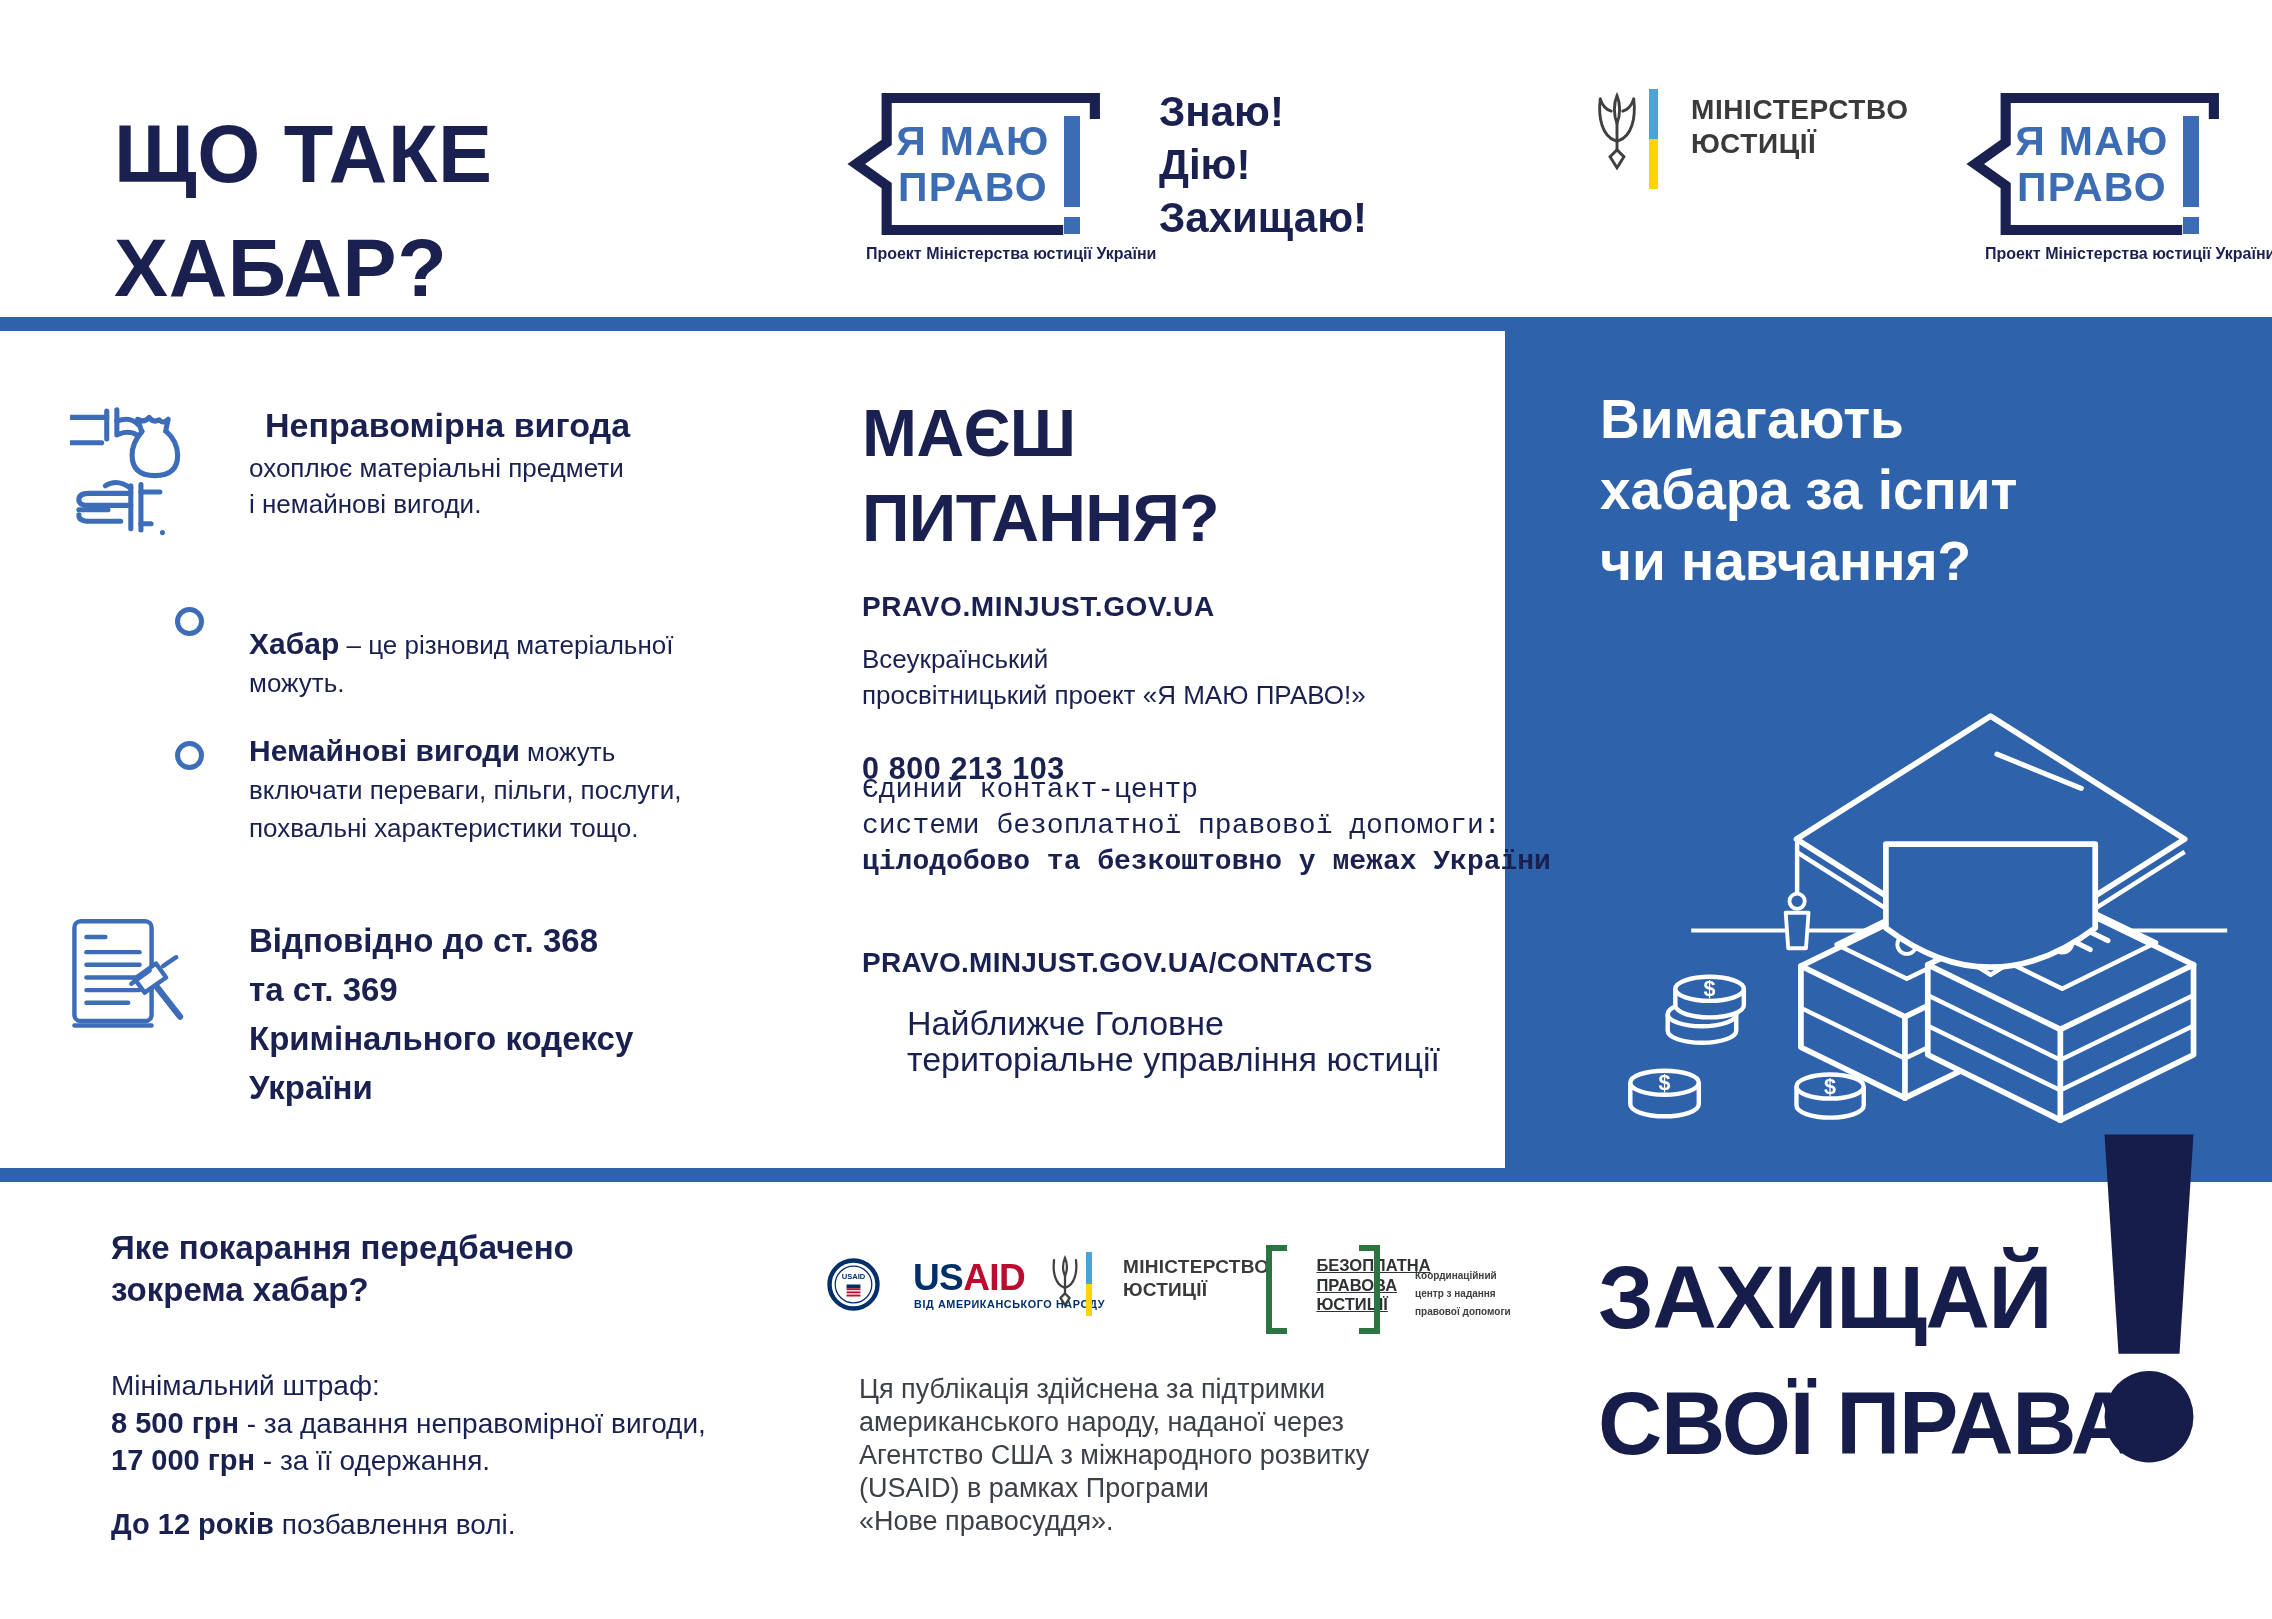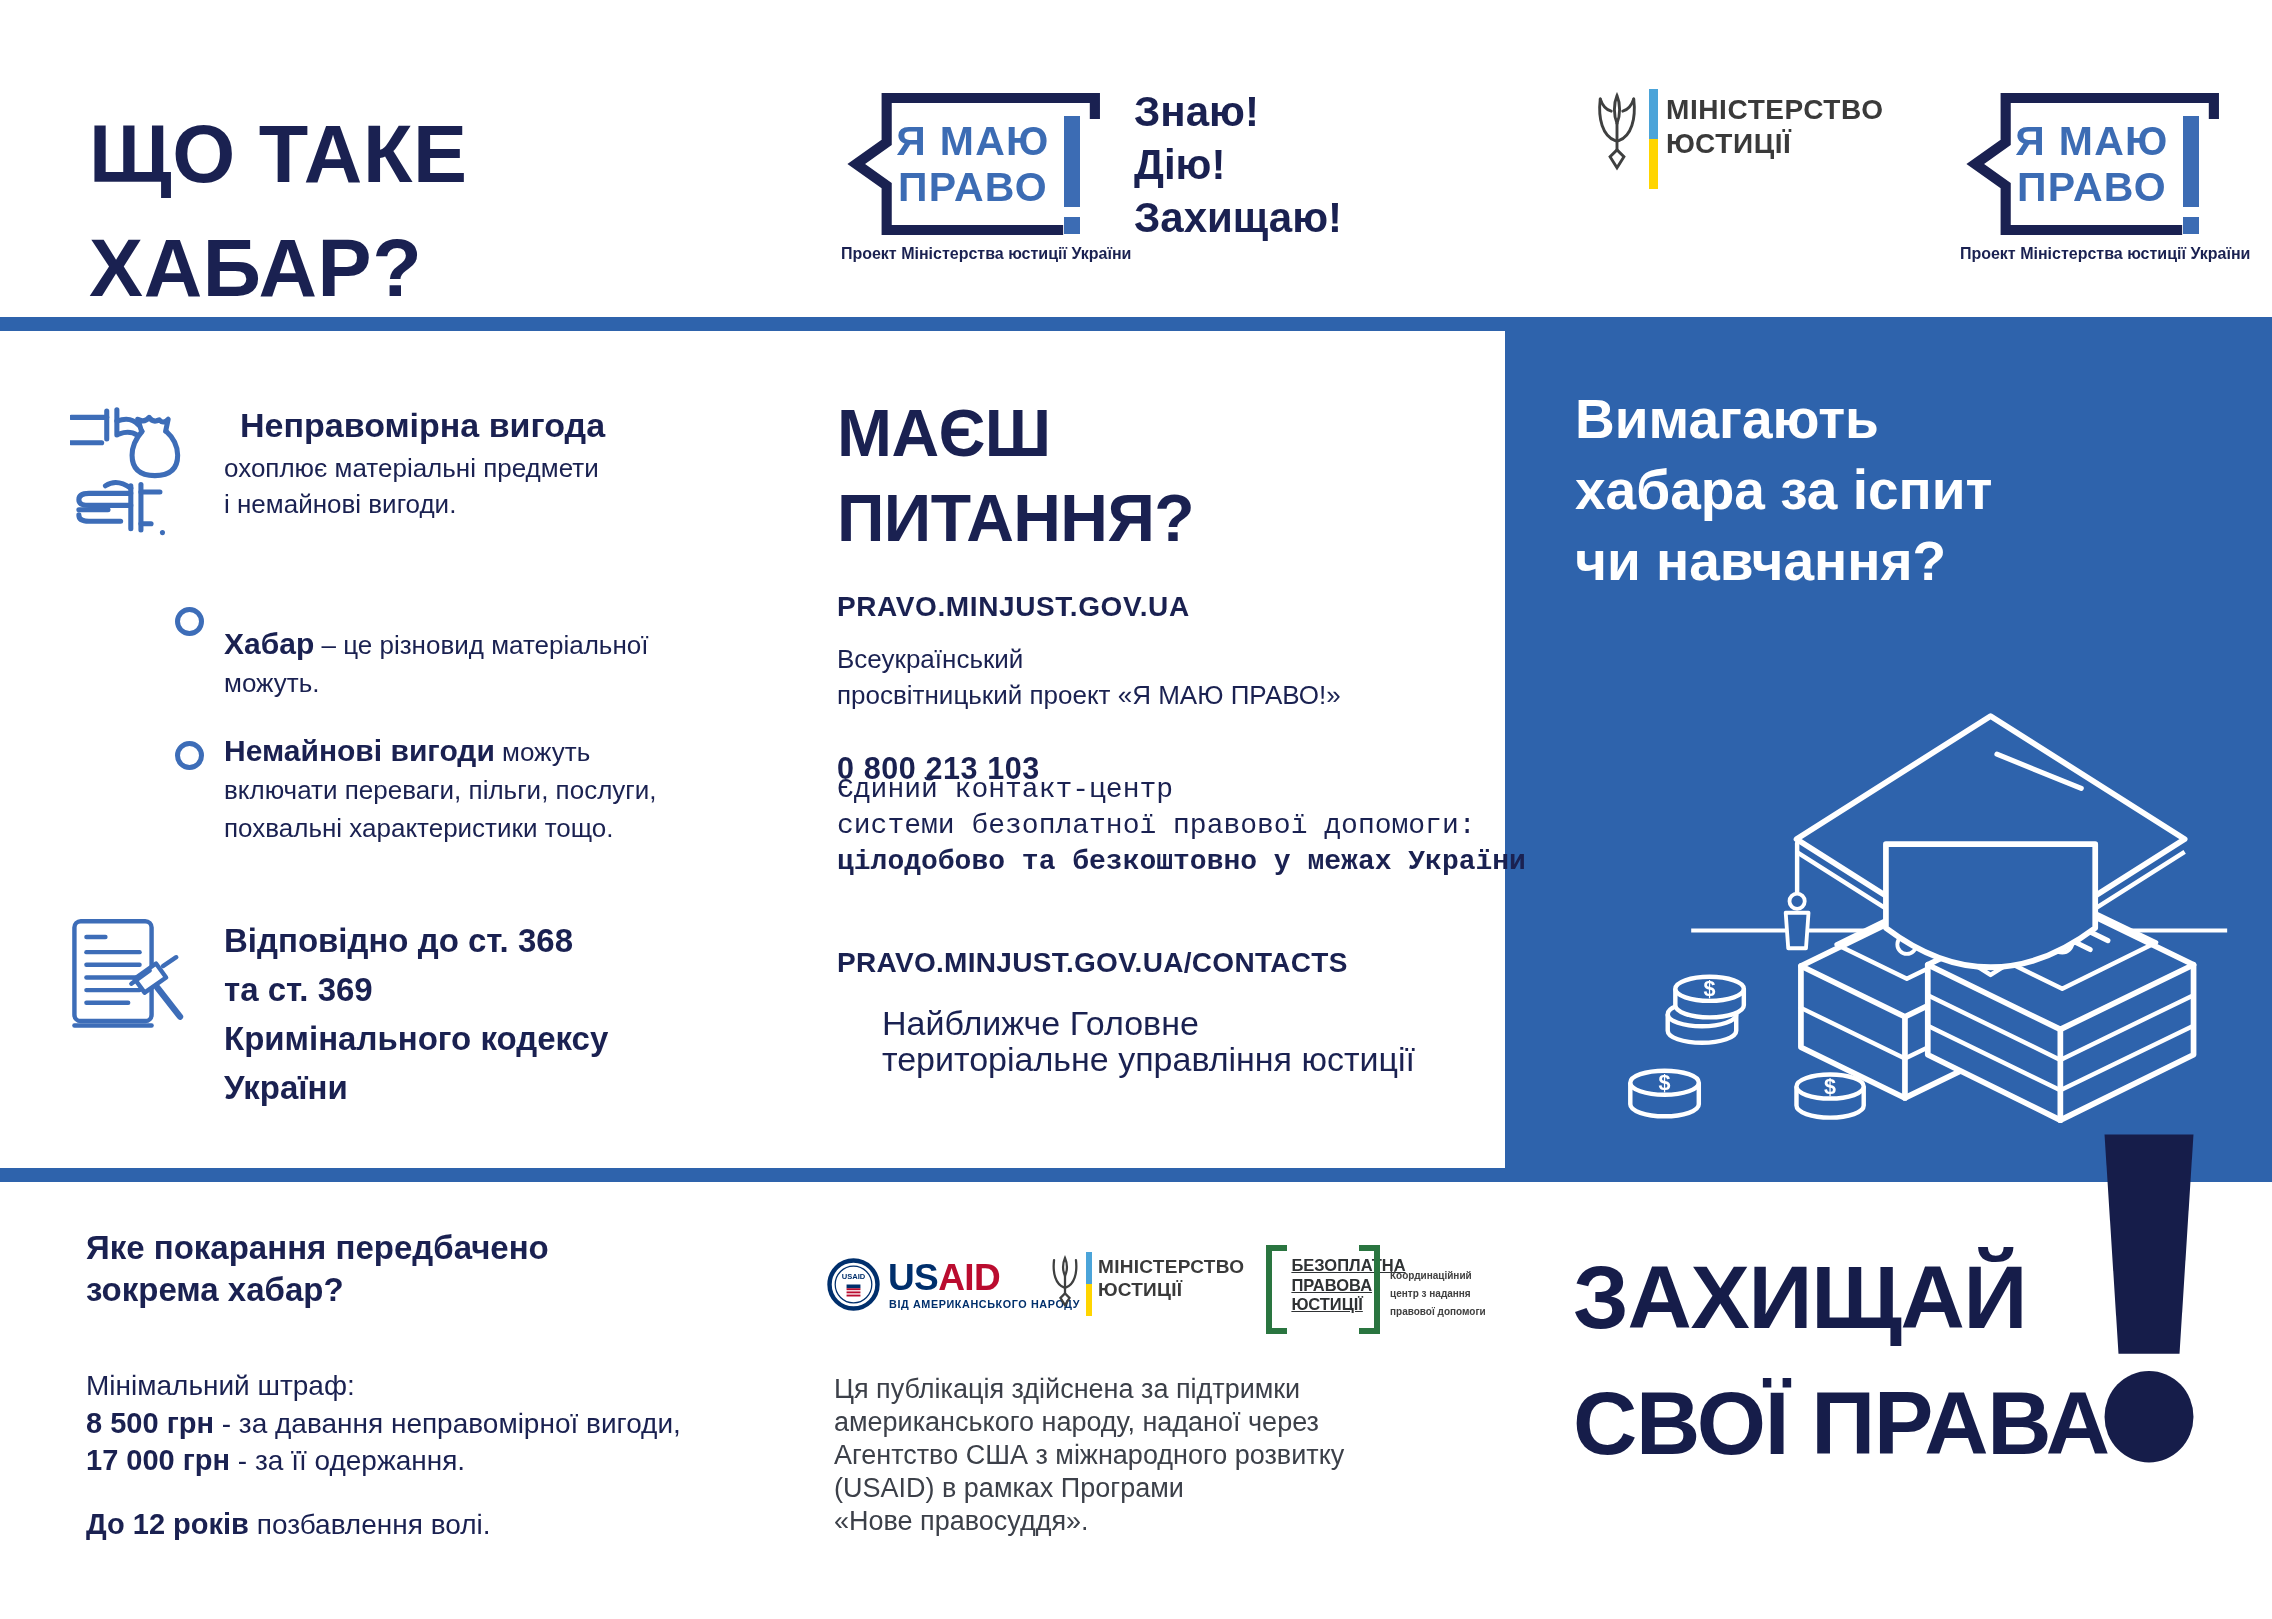--- a/index.html
+++ b/index.html
@@ -1,19 +1,19 @@
 <!DOCTYPE html>
 <html style="font-size:10.2px"><head>
 <meta charset="utf-8">
 <style>
   html,body{margin:0;padding:0;background:#fff;}
   #canvas{position:relative;width:2273px;height:1620px;overflow:hidden;background:#ffffff;
           font-family:"Liberation Sans",sans-serif;color:#1a2151;}
   .abs{position:absolute;}
-  .t{position:absolute;white-space:nowrap;}
+  .t{position:absolute;white-space:nowrap;margin-left:25px;}
   .navy{color:#1a2151;}
   .white{color:#ffffff;}
   .xb{font-weight:800;}
   .b{font-weight:700;}
   .r{font-weight:400;}
   .blue-bg{background:#2e63ac;}
   .logo-frame{position:absolute;left:0;top:0;width:100%;height:100%;}
   .logo-text{position:absolute;width:100%;text-align:center;color:#3c6cb4;font-weight:800;
              font-size:41px;line-height:46px;letter-spacing:1.3px;}
   .excl-bar{position:absolute;background:#3c6cb4;}

